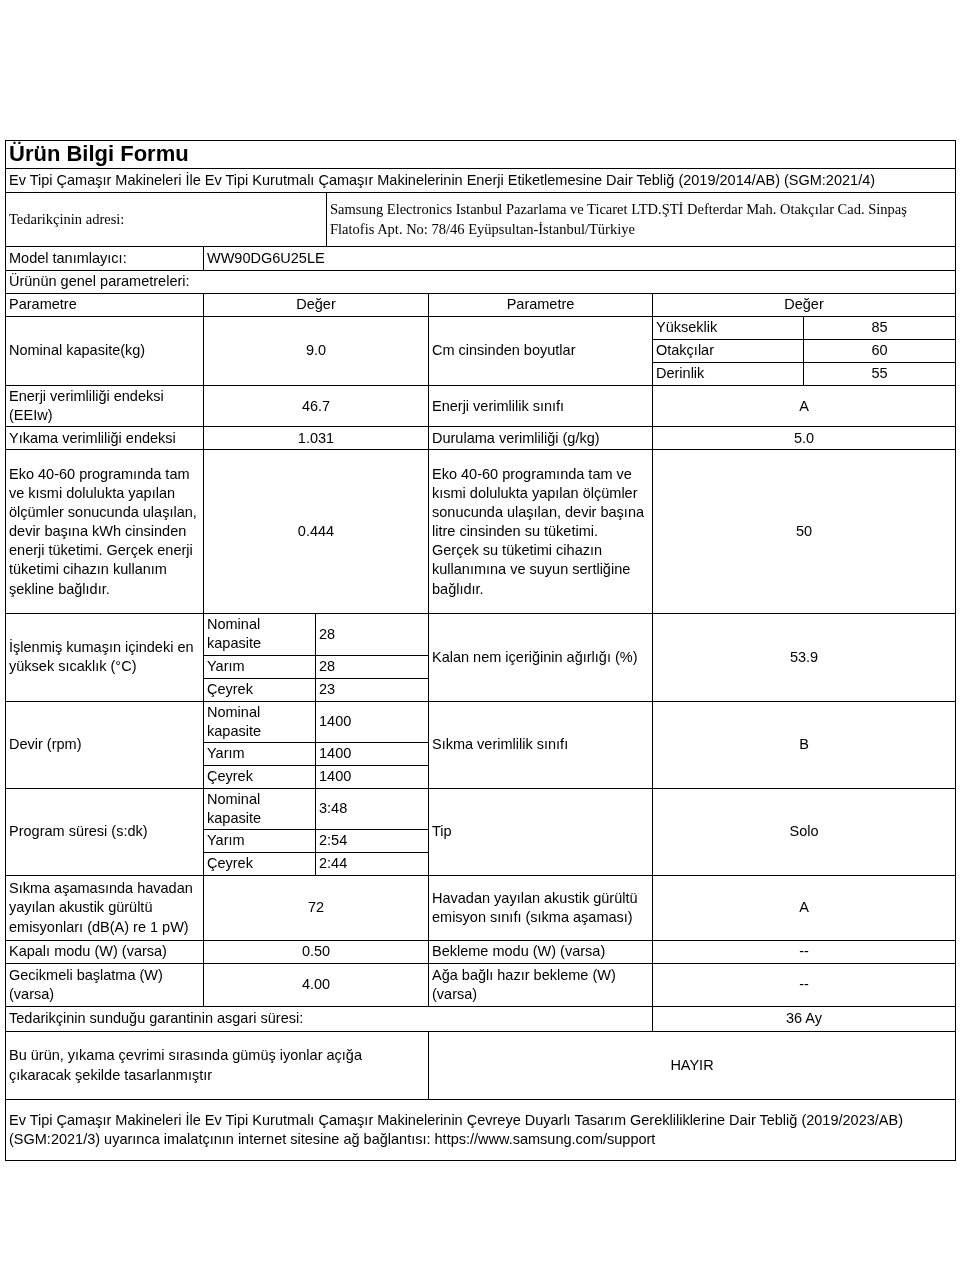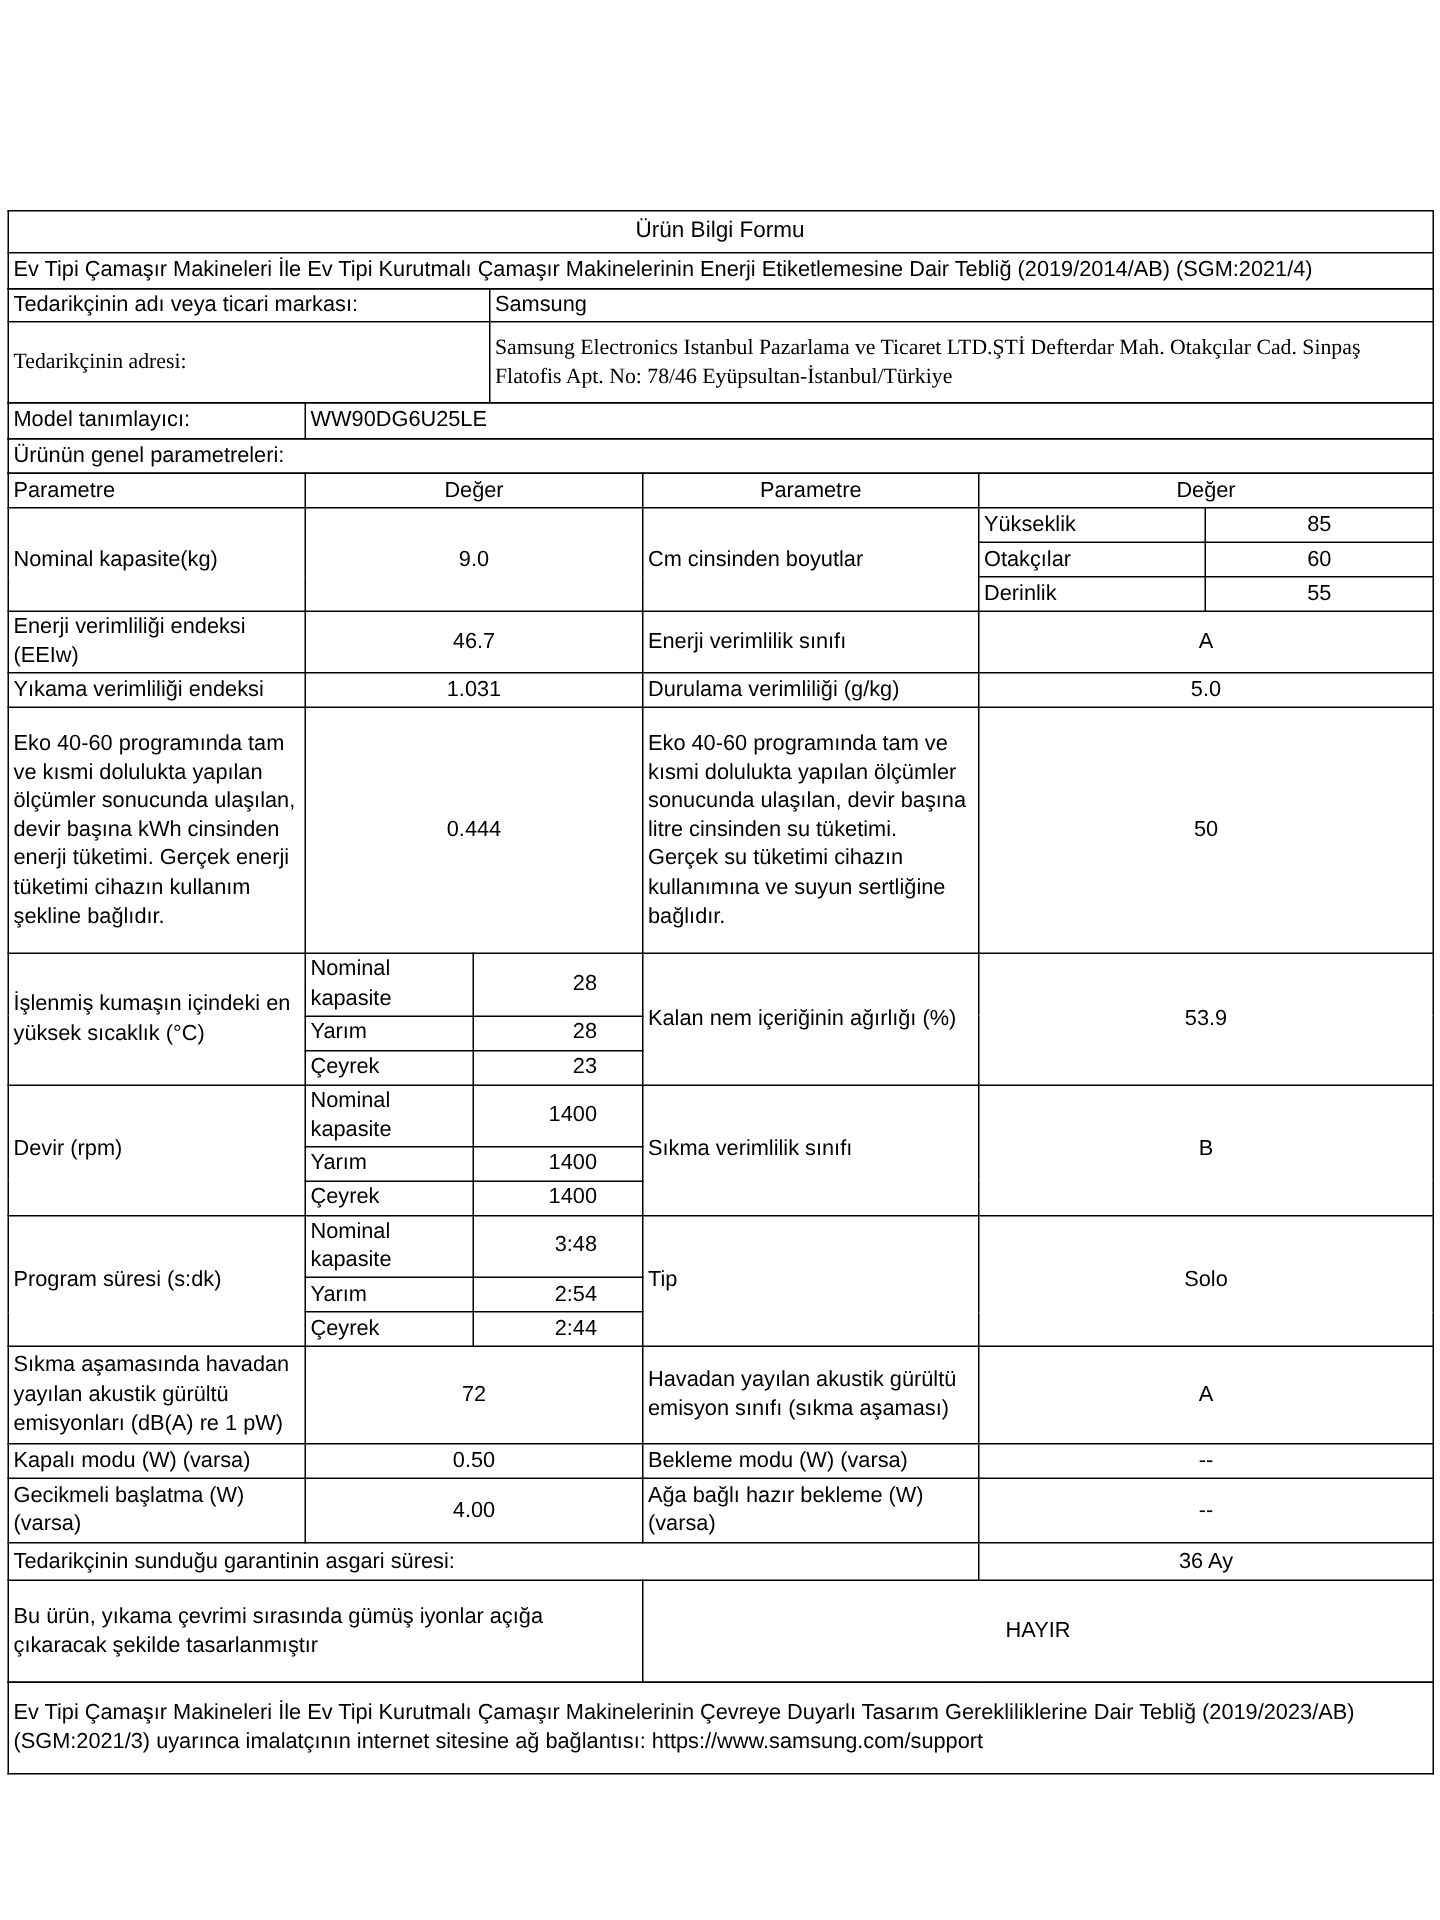--- a/index.html
+++ b/index.html
@@ -18,23 +18,23 @@
   .wrap table.t:first-child { margin-top: 0; }
   td {
     border: 1px solid #000;
     padding: 1px 4px 1px 3px;
     vertical-align: middle;
     line-height: 1.32;
     overflow: hidden;
     word-wrap: break-word;
   }
   .c { text-align: center; padding-left: 2px; padding-right: 2px; margin-top: 16px; }
-  .r { text-align: right; padding-right: 30px; }
+  .r { padding-right: 30px; }
   .b { font-weight: normal; }
-  .titleCell { font-size: 15px; font-weight: normal; line-height: 1.1; text-align: center; }
+  .titleCell { font-size: 22px; font-weight: bold; line-height: 1.1; }
   tr.h22 { height: 22px; }
   tr.h23 { height: 23px; }
   tr.h24 { height: 24px; }
   tr.h25 { height: 25px; }
   tr.h28 { height: 28px; }
   tr.h43 { height: 43px; }
   tr.h54 { height: 54px; font-family: Liberation Serif, serif; }
   tr.h61 { height: 61px; }
   tr.h65 { height: 65px; }
   tr.h68 { height: 68px; }
@@ -58,24 +58,20 @@
     </tr>
   </tbody>
     </table>
 
   <table class="t">
     <colgroup>
         <col style="width:321px">
         <col style="width:629px">
       </colgroup>
     <tbody>
-        <tr class="h22">
-      <td>Tedarikçinin adı veya ticari markası:</td>
-      <td>Samsung</td>
-    </tr>
     <tr class="h54">
       <td>Tedarikçinin adresi:</td>
       <td>Samsung Electronics Istanbul Pazarlama ve Ticaret LTD.ŞTİ Defterdar Mah. Otakçılar Cad. Sinpaş Flatofis Apt. No: 78/46 Eyüpsultan-İstanbul/Türkiye</td>
     </tr>
   </tbody>
     </table>
 
   <table class="t">
     <colgroup>
         <col style="width:198px">

